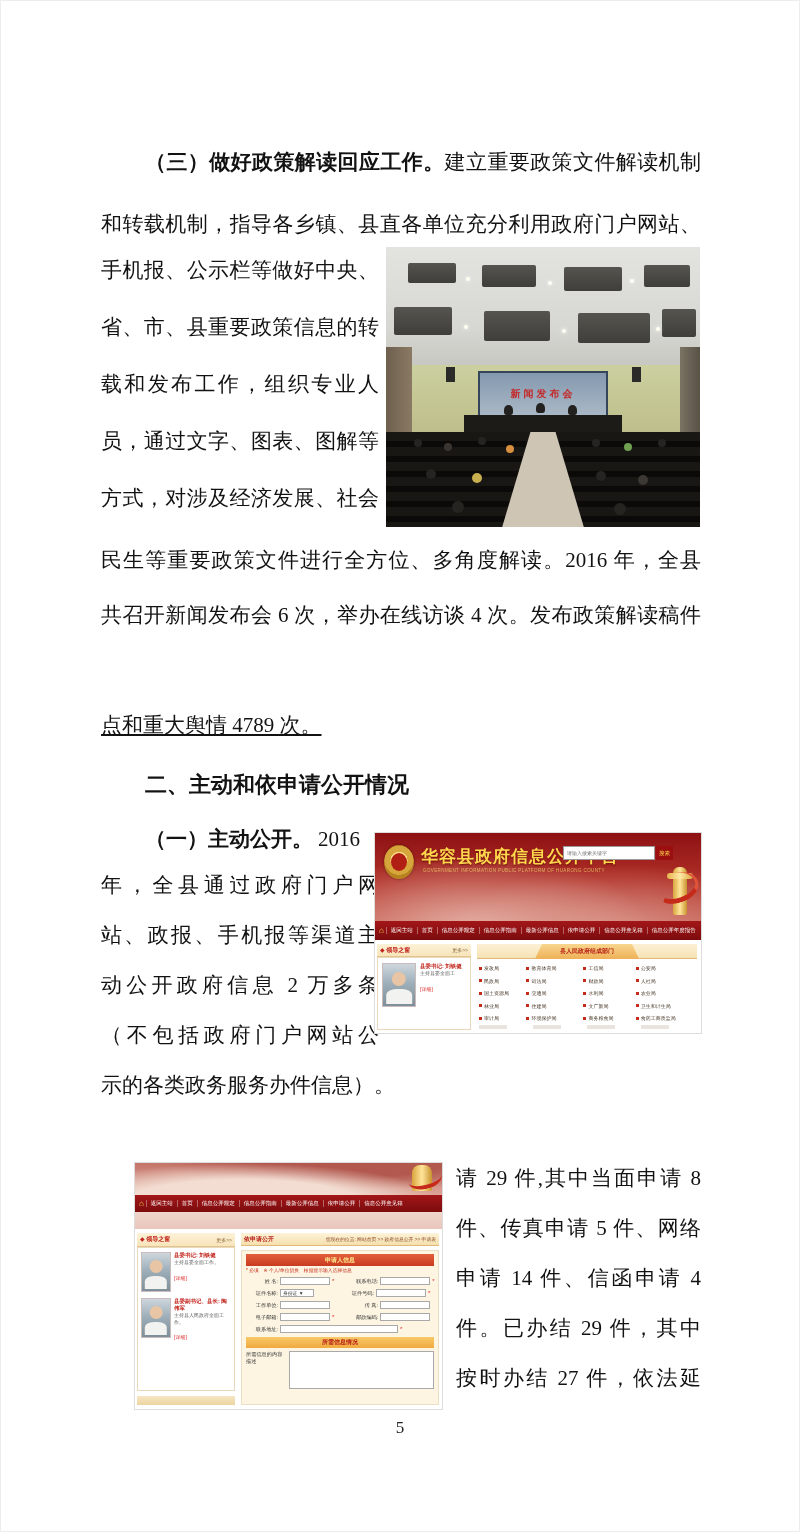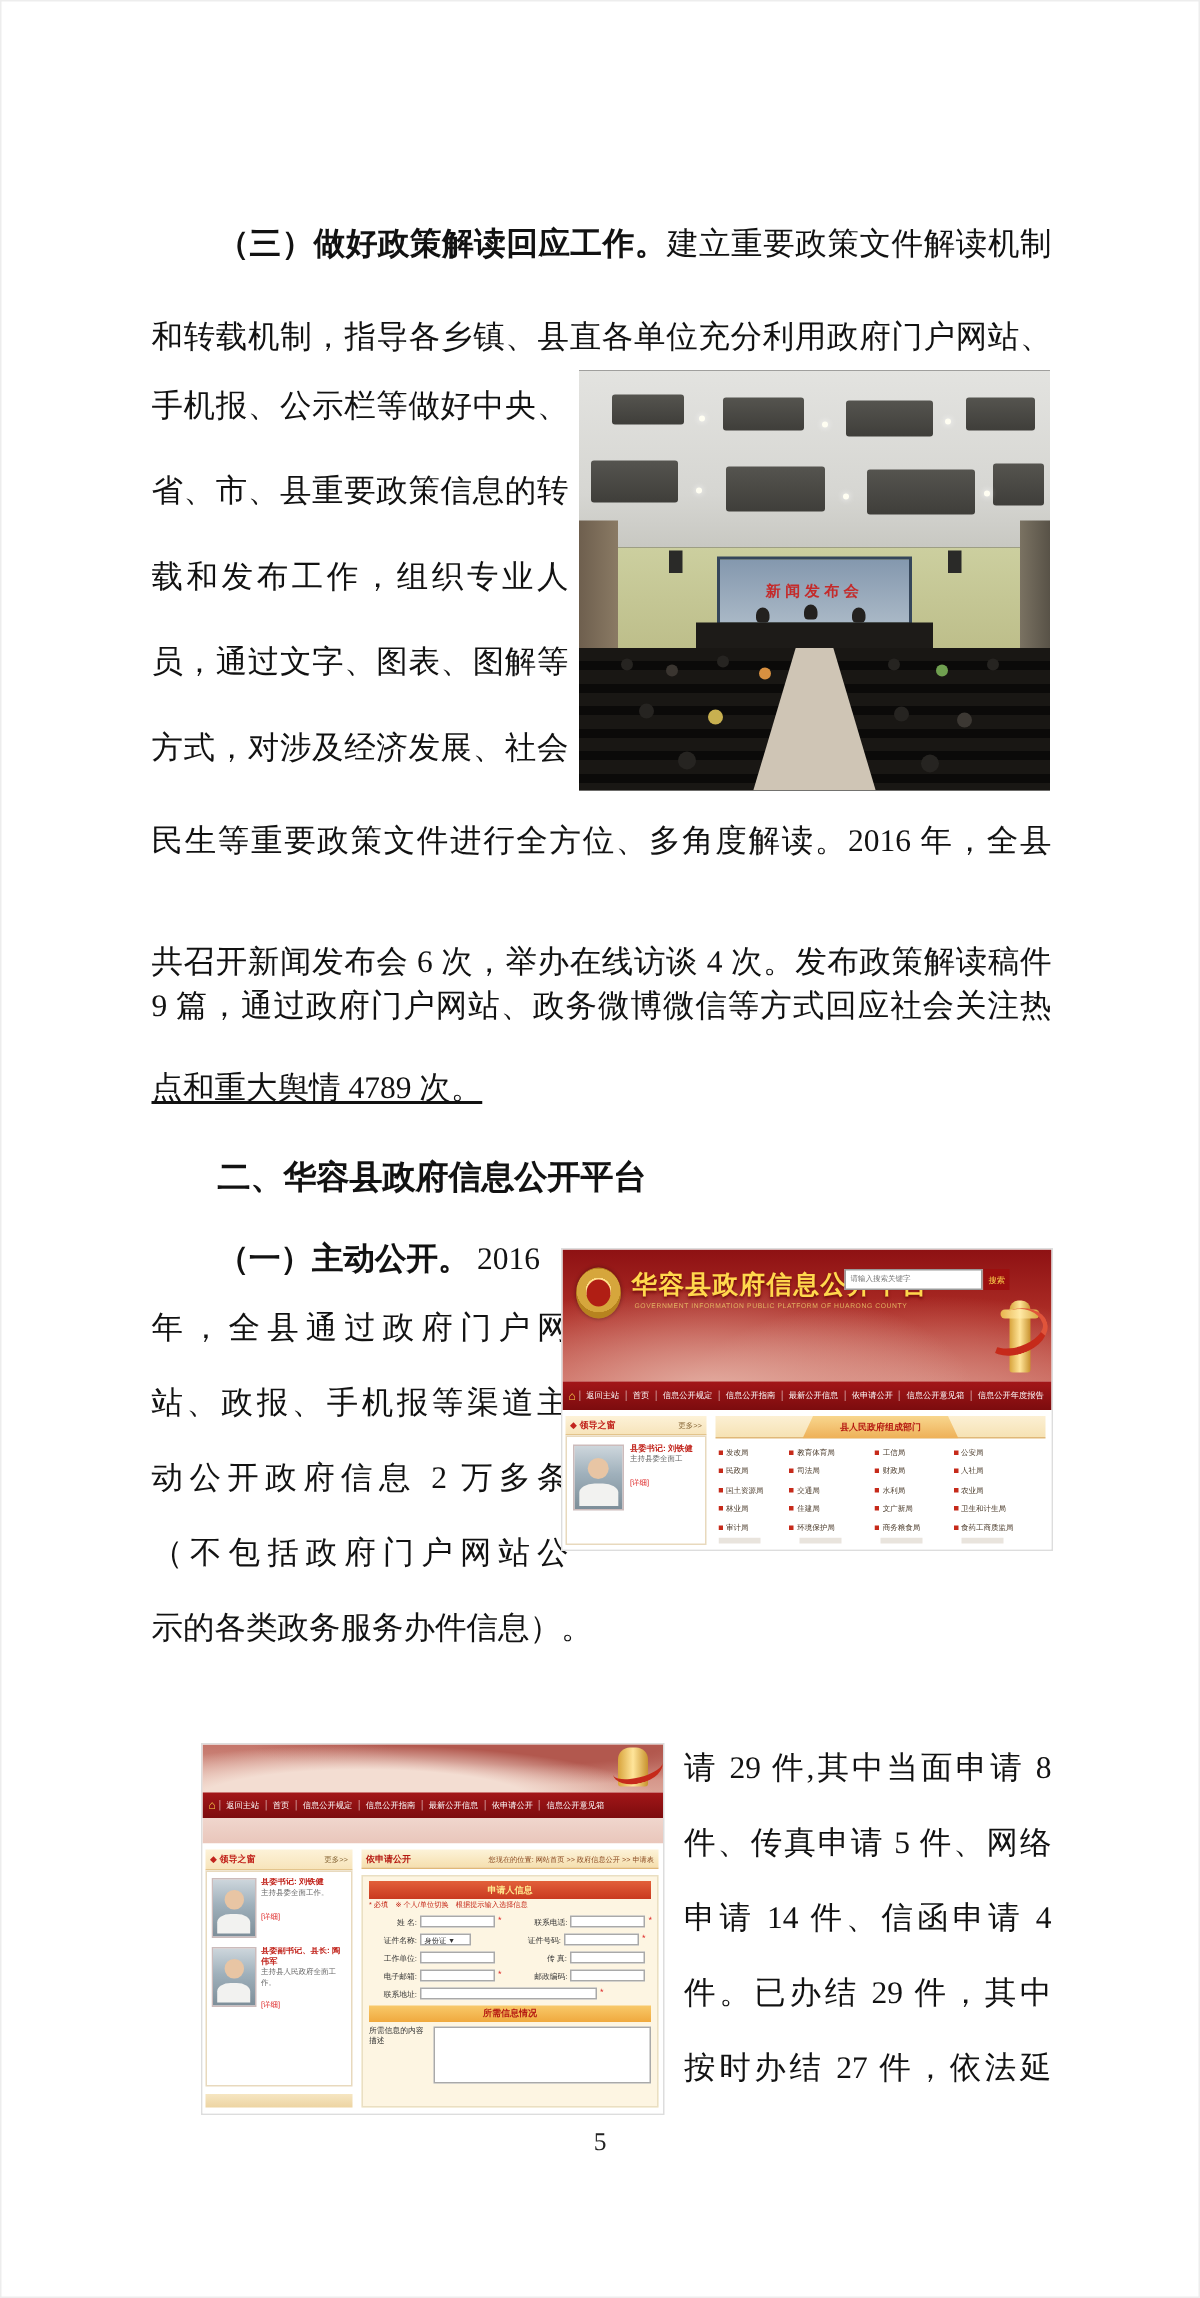--- a/index.html
+++ b/index.html
@@ -146,22 +146,21 @@
 <div class="page">
 
   <div class="dl jl" style="left:100px;top:146px;width:600px;padding-left:44px;"><b>（三）做好政策解读回应工作。</b><span>建立重要政策文件解读机制</span></div>
   <div class="dl jl" style="left:100px;top:208px;width:600px;">和转载机制，指导各乡镇、县直各单位充分利用政府门户网站、</div>
   <div class="dl jl" style="left:100px;top:254px;width:278px;">手机报、公示栏等做好中央、</div>
   <div class="dl jl" style="left:100px;top:311px;width:278px;">省、市、县重要政策信息的转</div>
   <div class="dl jl" style="left:100px;top:368px;width:278px;">载和发布工作，组织专业人</div>
   <div class="dl jl" style="left:100px;top:425px;width:278px;">员，通过文字、图表、图解等</div>
   <div class="dl jl" style="left:100px;top:482px;width:278px;">方式，对涉及经济发展、社会</div>
   <div class="dl jl" style="left:100px;top:544px;width:600px;">民生等重要政策文件进行全方位、多角度解读。2016 年，全县</div>
-  <div class="dl jl" style="left:100px;top:599px;width:600px;margin-top:26px;">共召开新闻发布会 6 次，举办在线访谈 4 次。发布政策解读稿件</div>
-  <div class="dl jl" style="left:100px;top:654px;width:600px;">9 篇，通过政府门户网站、政务微博微信等方式回应社会关注热</div>
+  <div class="dl jl" style="left:100px;top:599px;width:600px;">共召开新闻发布会 6 次，举办在线访谈 4 次。发布政策解读稿件</div>
   <div class="dl" style="left:100px;top:709px;width:600px;text-decoration:underline;">点和重大舆情 4789 次。</div>
 
   <div class="photo">
     <div class="ph-ceiling">
       <div class="cp" style="left:22px;top:16px;width:48px;height:20px;"></div>
       <div class="cp" style="left:96px;top:18px;width:54px;height:22px;"></div>
       <div class="cp" style="left:178px;top:20px;width:58px;height:24px;"></div>
       <div class="cp" style="left:258px;top:18px;width:46px;height:22px;"></div>
       <div class="cp" style="left:8px;top:60px;width:58px;height:28px;"></div>
       <div class="cp" style="left:98px;top:64px;width:66px;height:30px;"></div>
@@ -196,21 +195,21 @@
     <div class="hd" style="left:238px;top:196px;background:#70a050;"></div>
     <div class="hd" style="left:272px;top:192px;"></div>
     <div class="hd" style="left:40px;top:222px;width:10px;height:10px;"></div>
     <div class="hd" style="left:86px;top:226px;width:10px;height:10px;background:#c8b050;"></div>
     <div class="hd" style="left:210px;top:224px;width:10px;height:10px;"></div>
     <div class="hd" style="left:252px;top:228px;width:10px;height:10px;background:#3c3833;"></div>
     <div class="hd" style="left:66px;top:254px;width:12px;height:12px;"></div>
     <div class="hd" style="left:228px;top:256px;width:12px;height:12px;"></div>
   </div>
 
-  <div class="dl" style="left:144px;top:769px;width:556px;font-size:22px;"><b>二、华容县政府信息公开平台</b></div>
+  <div class="dl" style="left:144px;top:769px;width:556px;font-size:22px;"><b>二、主动和依申请公开情况</b></div>
 
   <div class="dl" style="left:144px;top:823px;width:260px;"><b>（一）主动公开。</b><span style="margin-left:5px;">2016</span></div>
   <div class="dl jl" style="left:100px;top:869px;width:278px;">年，全县通过政府门户网</div>
   <div class="dl jl" style="left:100px;top:919px;width:278px;">站、政报、手机报等渠道主</div>
   <div class="dl jl" style="left:100px;top:969px;width:278px;">动公开政府信息 2 万多条</div>
   <div class="dl jl" style="left:100px;top:1019px;width:278px;">（不包括政府门户网站公</div>
   <div class="dl" style="left:100px;top:1069px;width:360px;">示的各类政务服务办件信息）。</div>
 
   <div class="shot site1">
     <div class="s1-banner">

